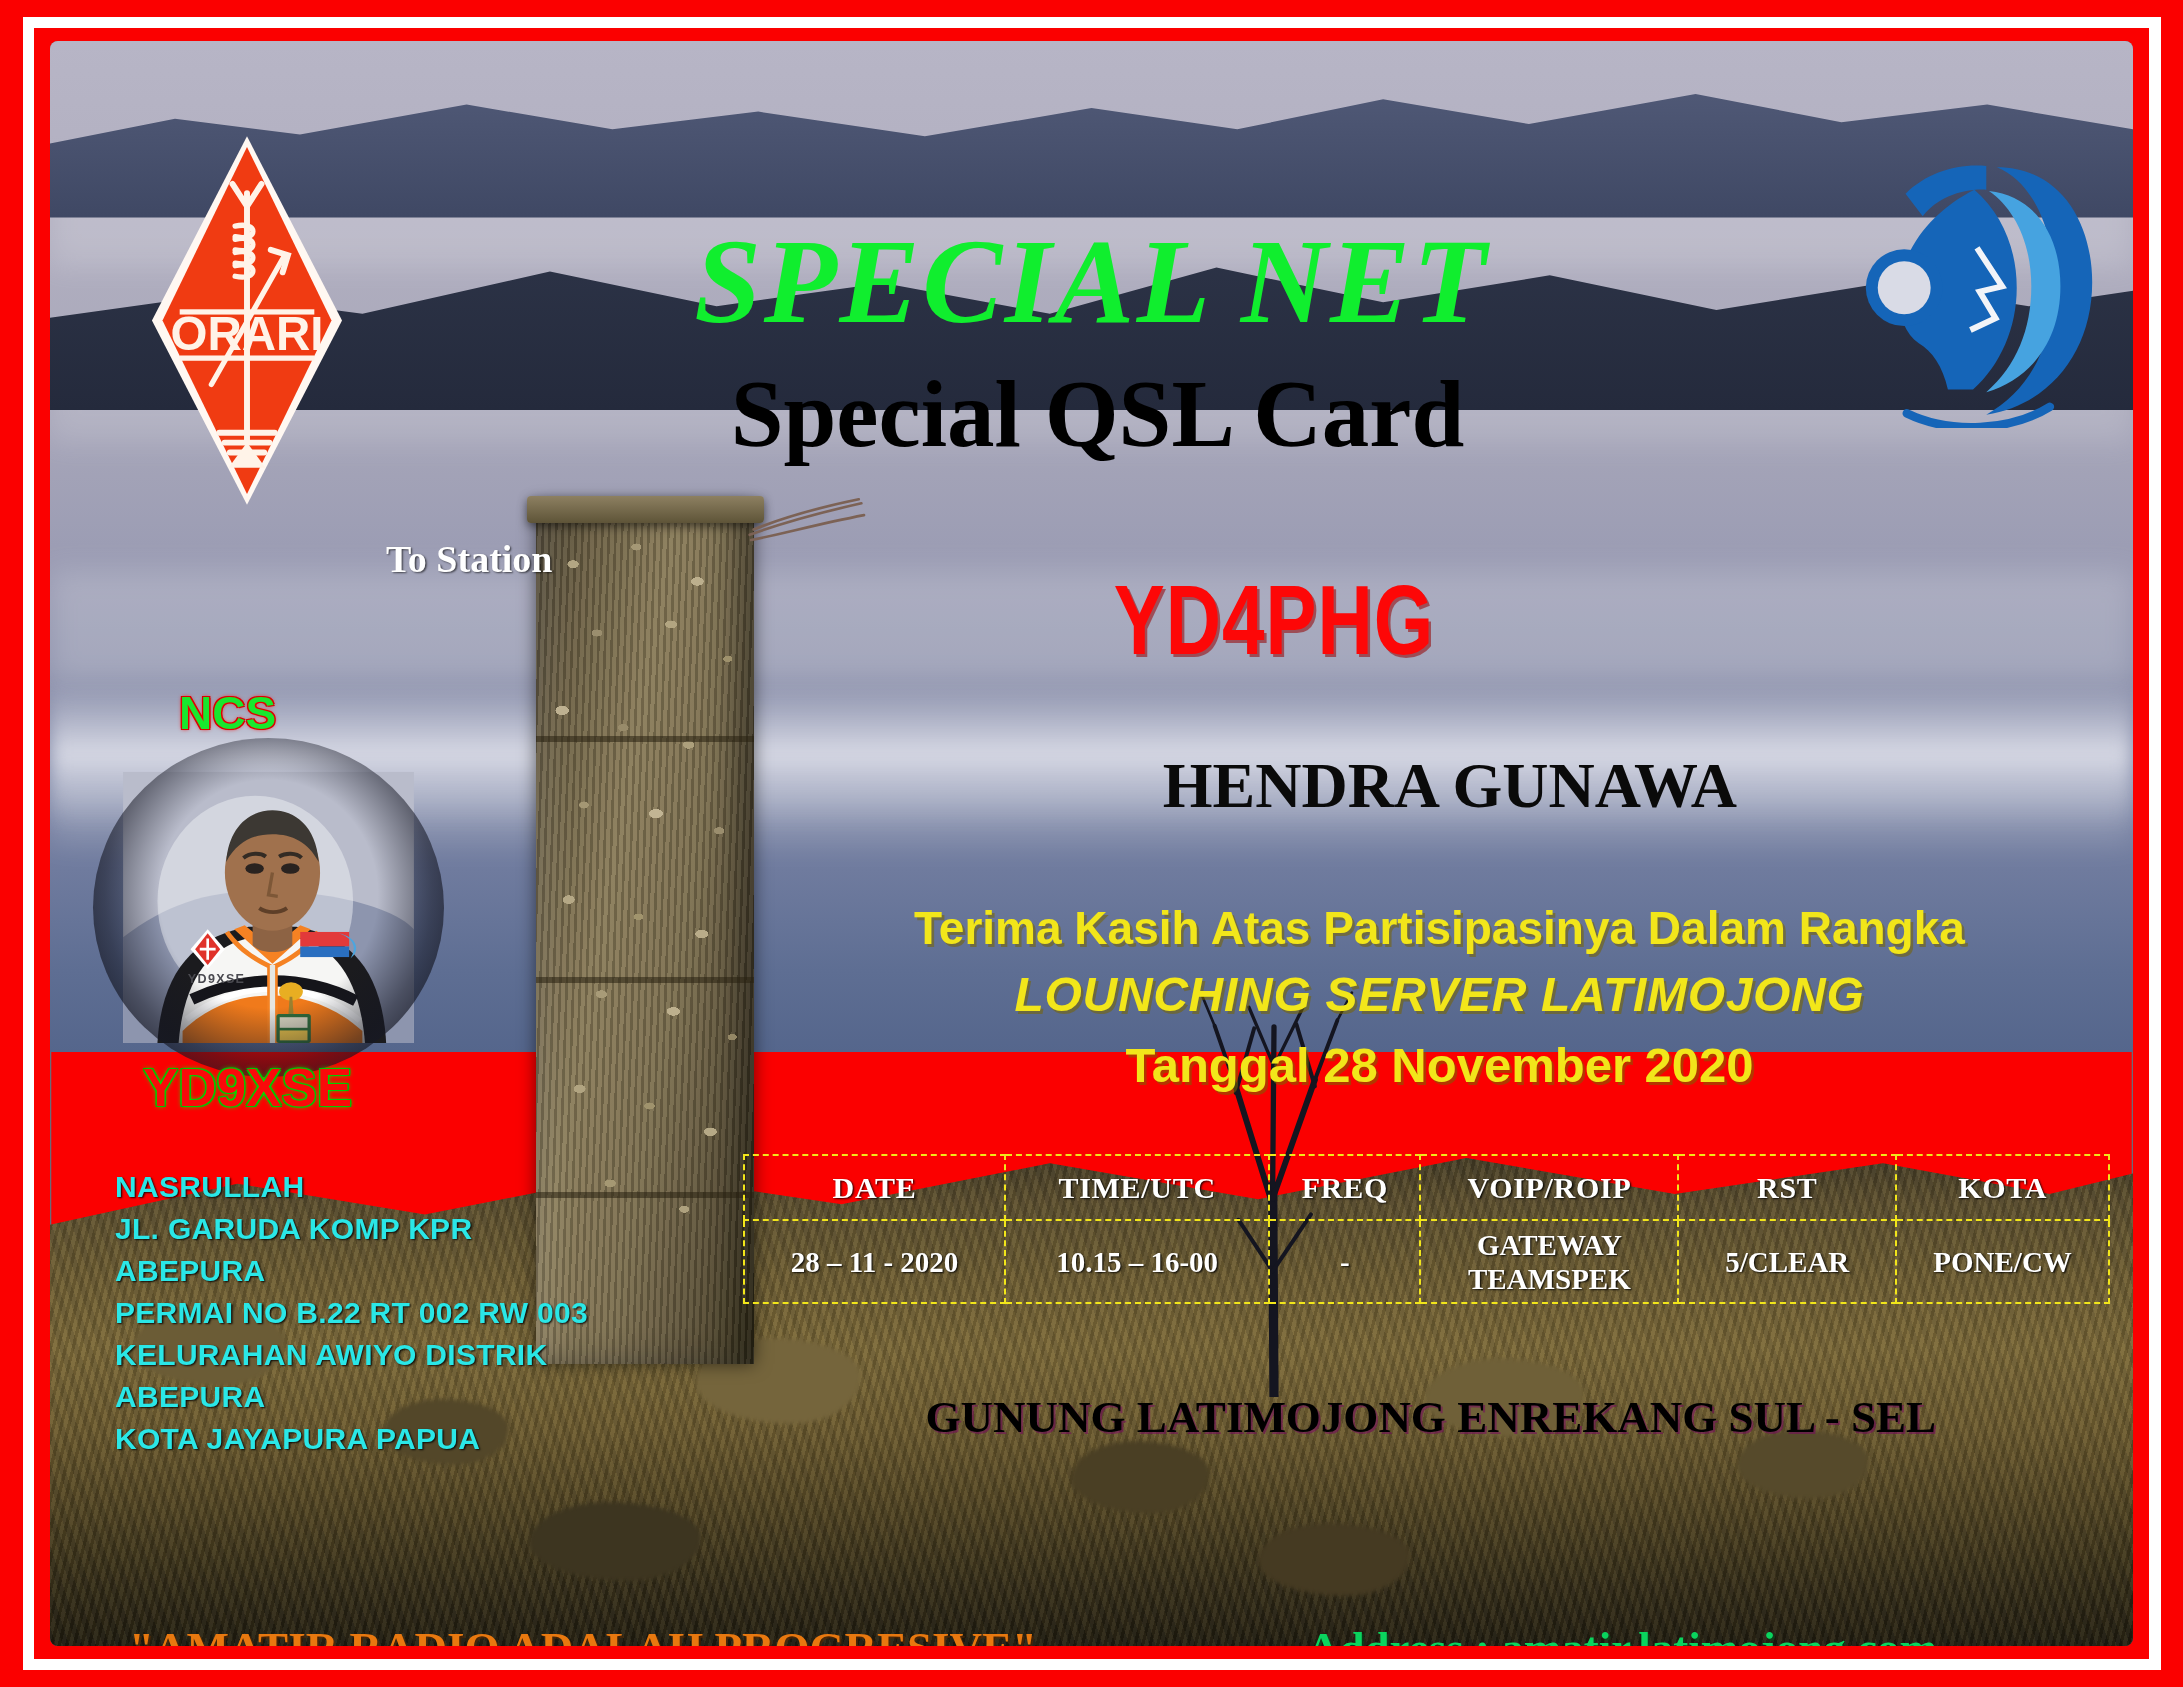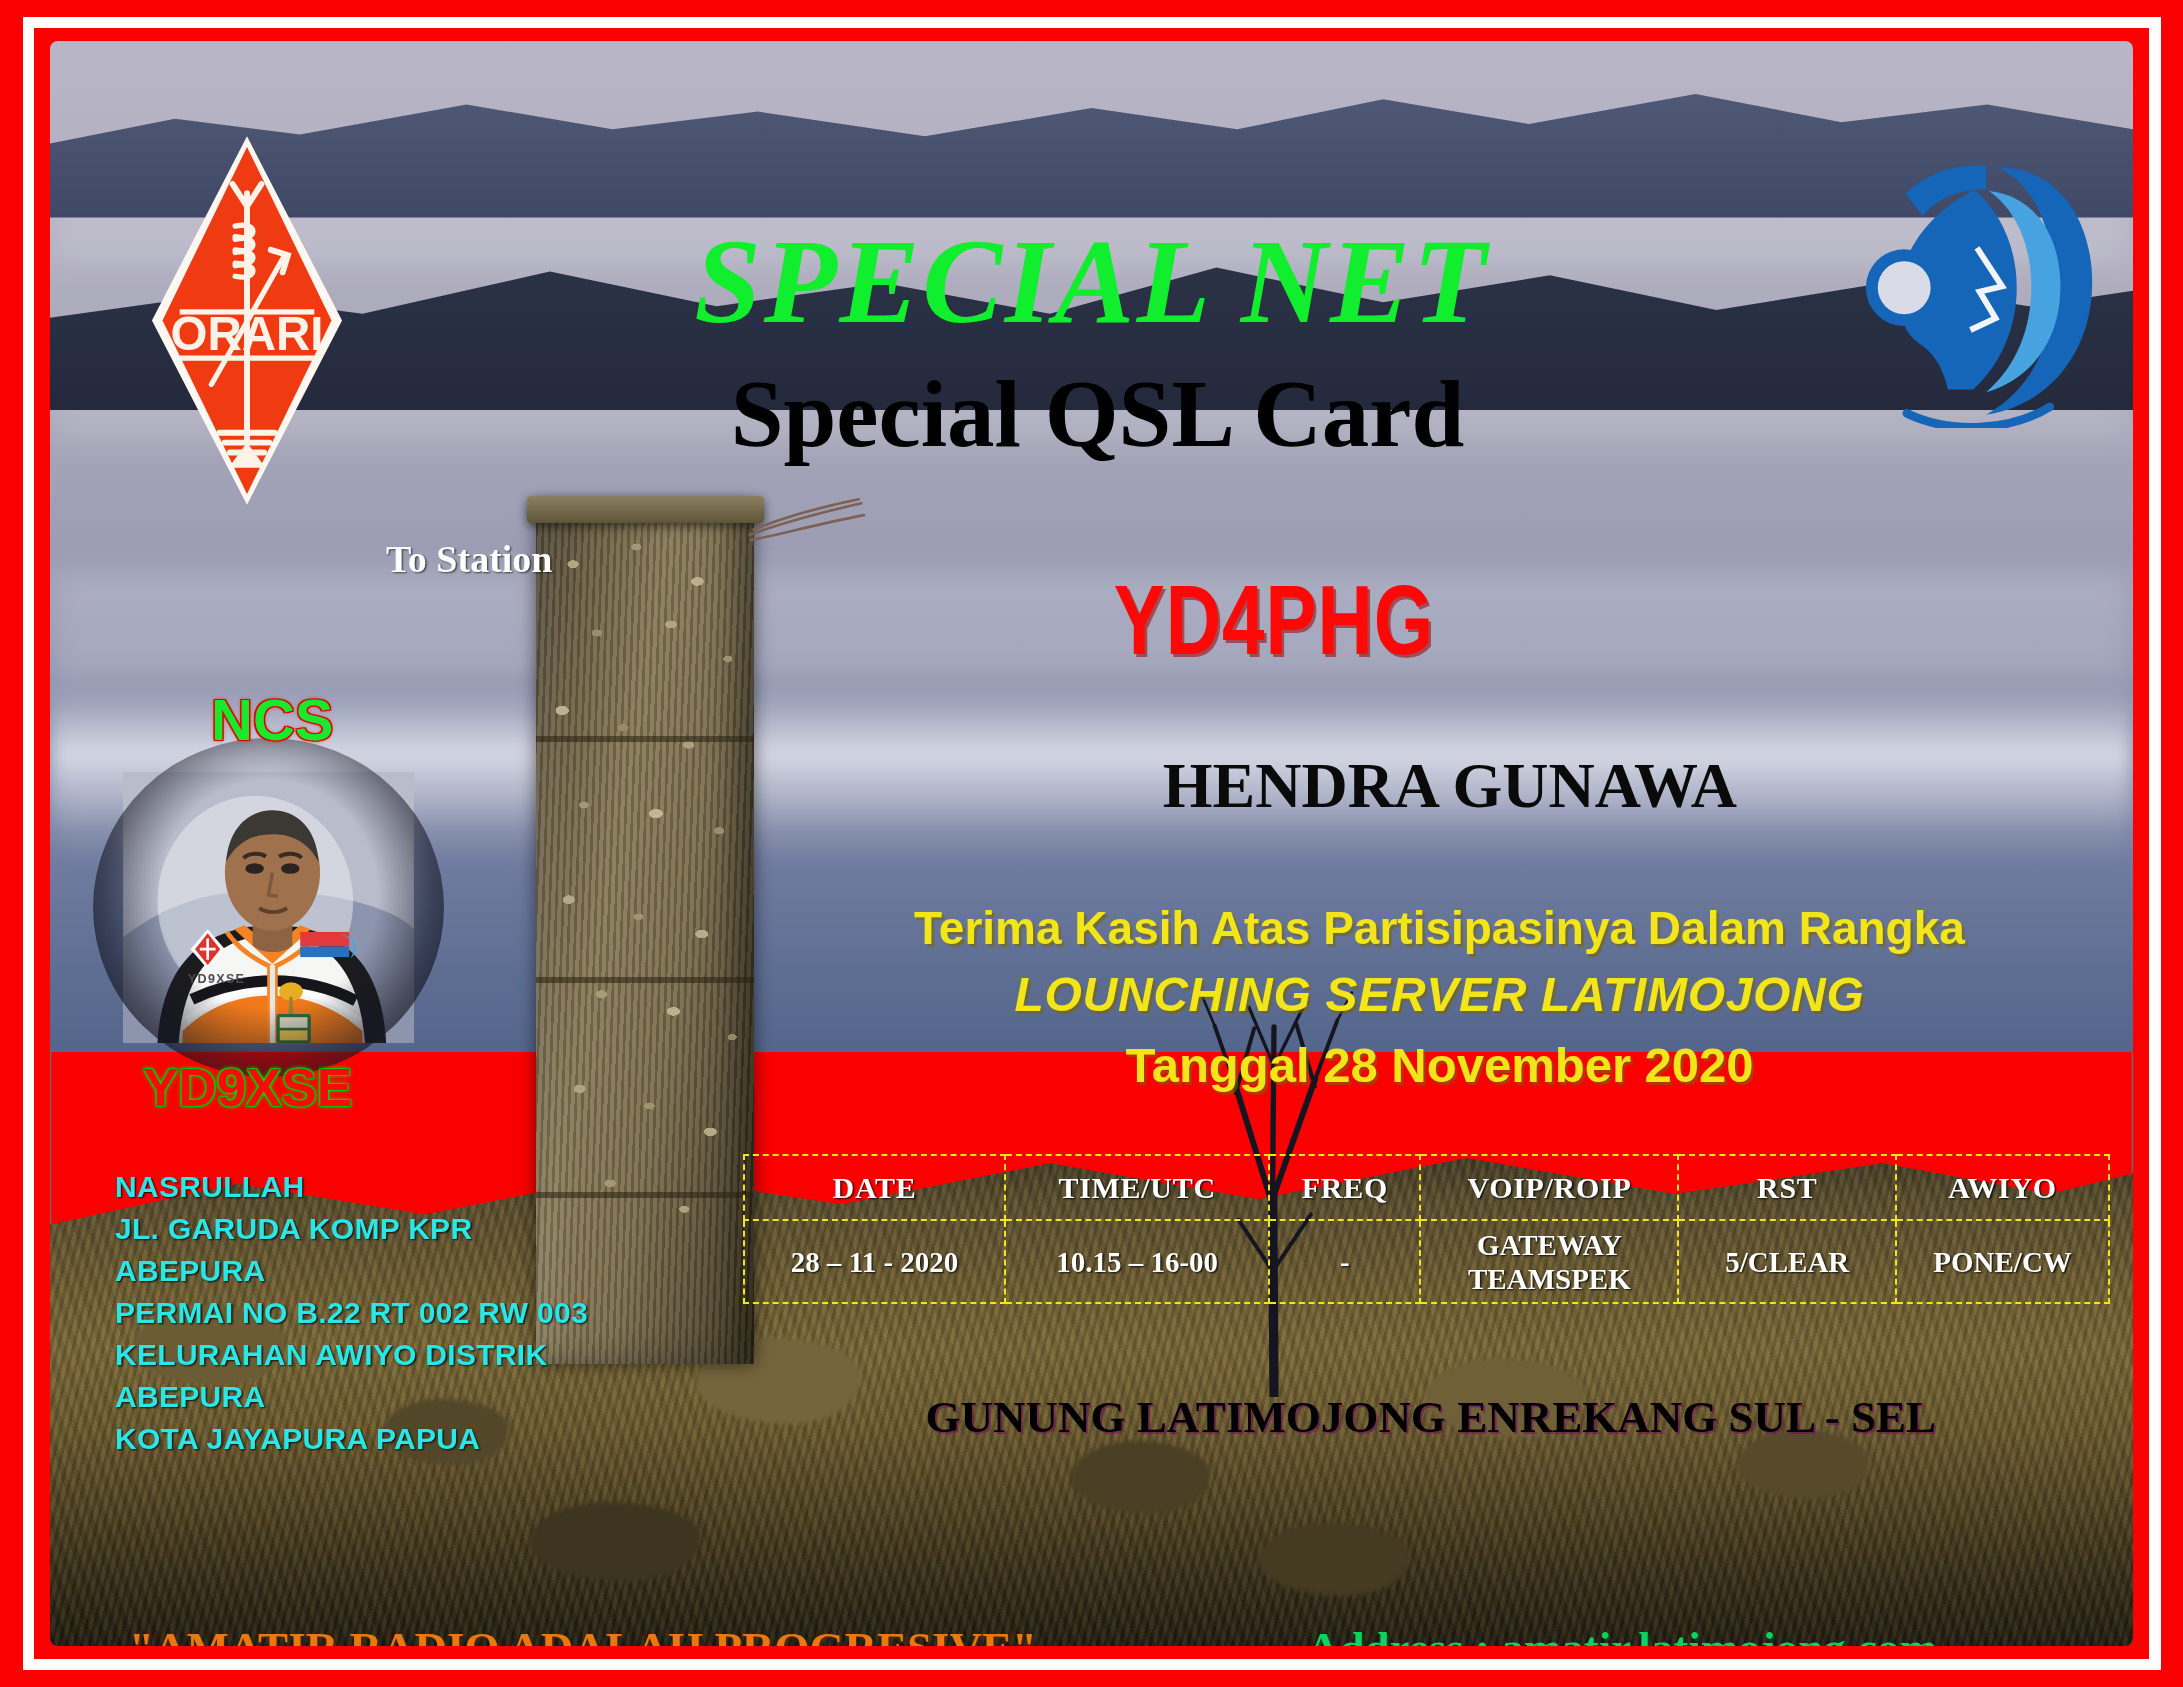--- a/index.html
+++ b/index.html
@@ -102,23 +102,23 @@
       transform:scaleX(.78);transform-origin:center;letter-spacing:1.3px;
       text-shadow:3.3px 3.3px 0 rgba(150,0,0,.55);}
   .opname{left:761px;width:926px;top:708px;text-align:right;font-size:64px;font-weight:bold;
       color:#0a0a0a;font-family:"Liberation Serif",serif;}
   .ymsg{color:#f2e61a;font-weight:bold;text-align:center;
       text-shadow:2.6px 2.6px 0 rgba(120,100,0,.55);font-family:"Liberation Sans",sans-serif;}
   .ymsg1{left:761px;width:1257px;top:860px;font-size:46px;}
   .ymsg2{left:761px;width:1257px;top:926px;font-size:48px;font-style:italic;letter-spacing:0.7px;}
   .ymsg3{left:761px;width:1257px;top:996px;font-size:49px;}
 
-  .ncs{left:129px;top:645px;font-size:58px;font-weight:bold;color:#18e82e;
+  .ncs{left:129px;top:645px;font-size:46px;font-weight:bold;color:#18e82e;
       font-family:"Liberation Sans",sans-serif;
-      text-shadow:0 0 4.6px #f00,1.3px 1.3px 0 #c00,-1.3px -1.3px 0 #c00,1.3px -1.3px 0 #c00,-1.3px 1.3px 0 #c00;margin-left:32px;}
+      text-shadow:0 0 4.6px #f00,1.3px 1.3px 0 #c00,-1.3px -1.3px 0 #c00,1.3px -1.3px 0 #c00,-1.3px 1.3px 0 #c00;}
   .ncs-call{left:93px;top:1016px;font-size:53px;font-weight:bold;color:#fa0a0a;
       font-family:"Liberation Sans",sans-serif;
       text-shadow:0 0 5.3px #0f0,1.3px 1.3px 0 #0a0,-1.3px -1.3px 0 #0a0,1.3px -1.3px 0 #0a0,-1.3px 1.3px 0 #0a0;}
 
   .addr{position:absolute;left:65px;top:1125px;font-family:"Liberation Sans",sans-serif;
       font-size:30px;font-weight:bold;color:#2ae7e7;line-height:42px;letter-spacing:0.3px;
       text-shadow:1.3px 1.3px 2px rgba(0,0,0,.85);}
 
   .place{left:629px;width:1257px;top:1350px;text-align:right;font-size:45px;font-weight:bold;
       color:#000000;font-family:"Liberation Serif",serif;
@@ -320,21 +320,21 @@
   </div>
 
   <table class="qtable">
     <tbody>
           <tr class="hdr">
       <td style="width:265px">DATE</td>
       <td style="width:265px">TIME/UTC</td>
       <td style="width:150px">FREQ</td>
       <td style="width:258px">VOIP/ROIP</td>
       <td style="width:218px">RST</td>
-      <td style="width:212px">AWIYO</td>
+      <td style="width:212px">KOTA</td>
     </tr>
     <tr class="row">
       <td>28 – 11 - 2020</td>
       <td>10.15 – 16-00</td>
       <td>-</td>
       <td>
         <div>GATEWAY</div>
         <div>TEAMSPEK</div>
       </td>
       <td>5/CLEAR</td>

